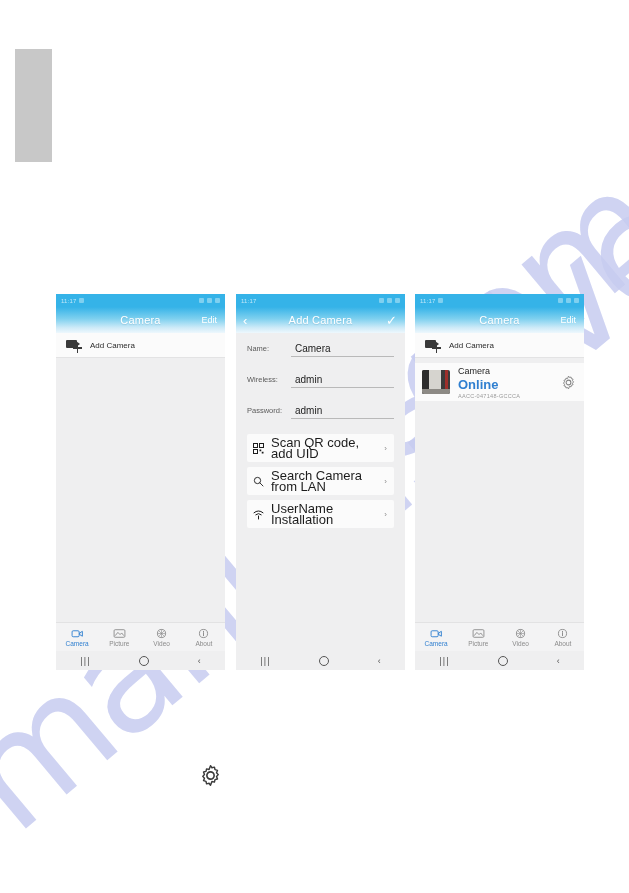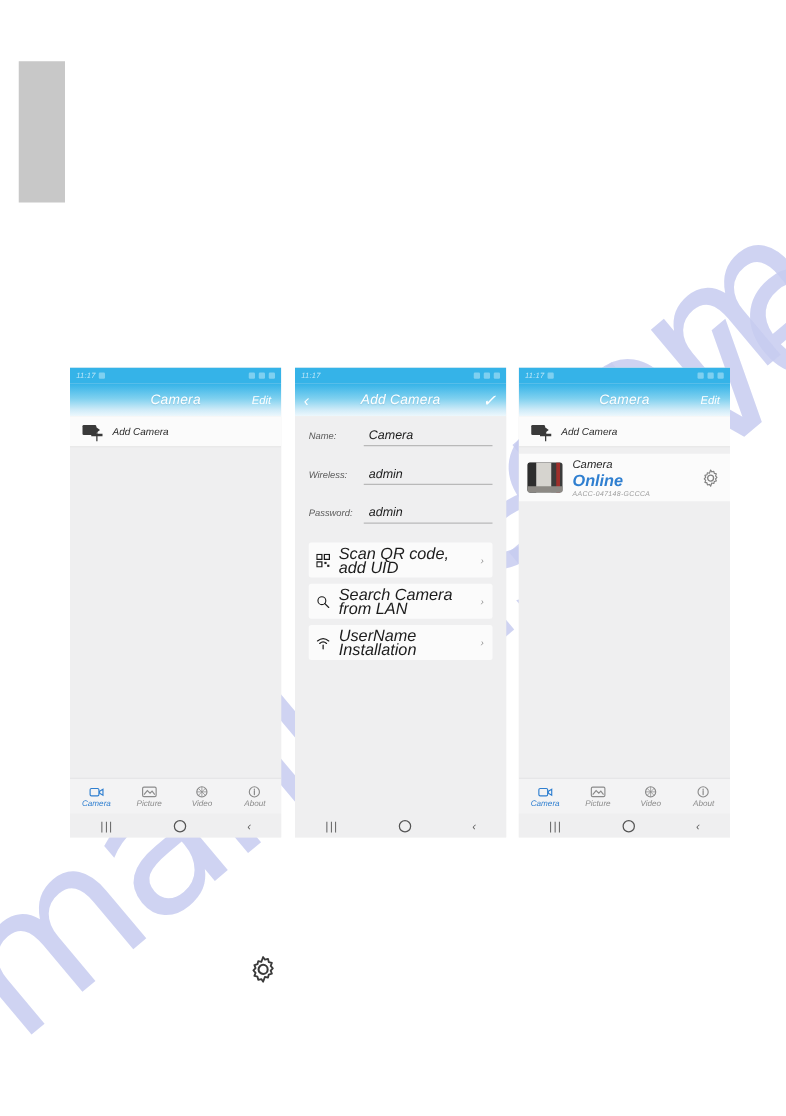--- a/index.html
+++ b/index.html
@@ -50,21 +50,20 @@
     background:#c8c8c8;
     z-index:1;
   }
 
   
   .phones{
     position:absolute;
     left:0;top:294px;
     width:502px;height:378px;
     z-index:10;
-    font-style:italic;
   }
   .phone{
     position:absolute;
     top:0;
     width:169px;height:376px;
     background:#efeff0;
     overflow:hidden;
     display:flex;flex-direction:column;
   }
   .phone-1{left:56px;}

